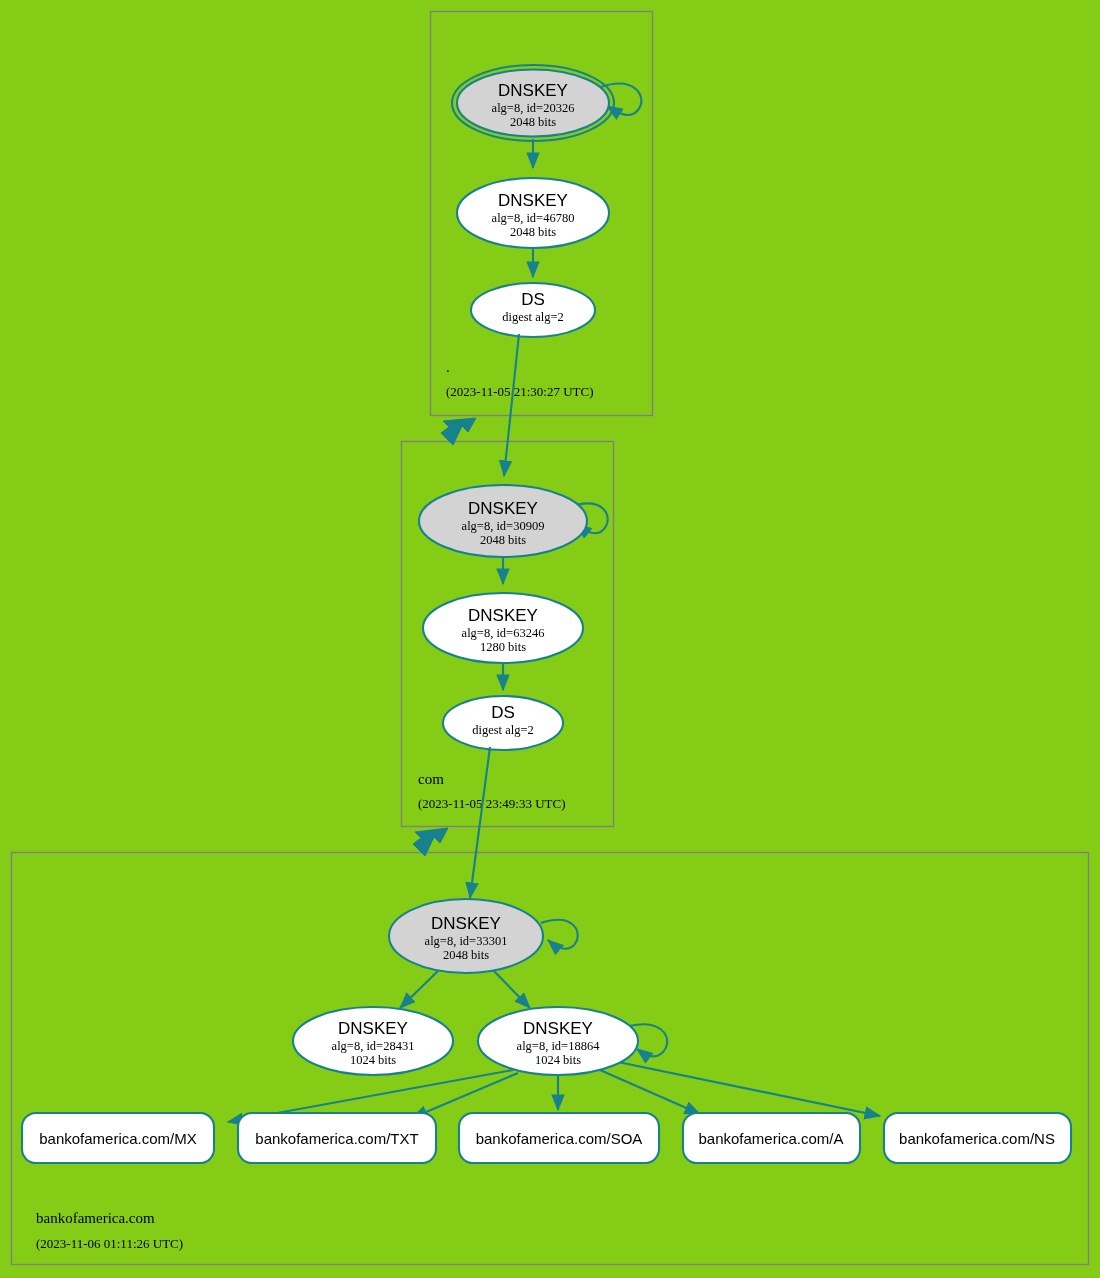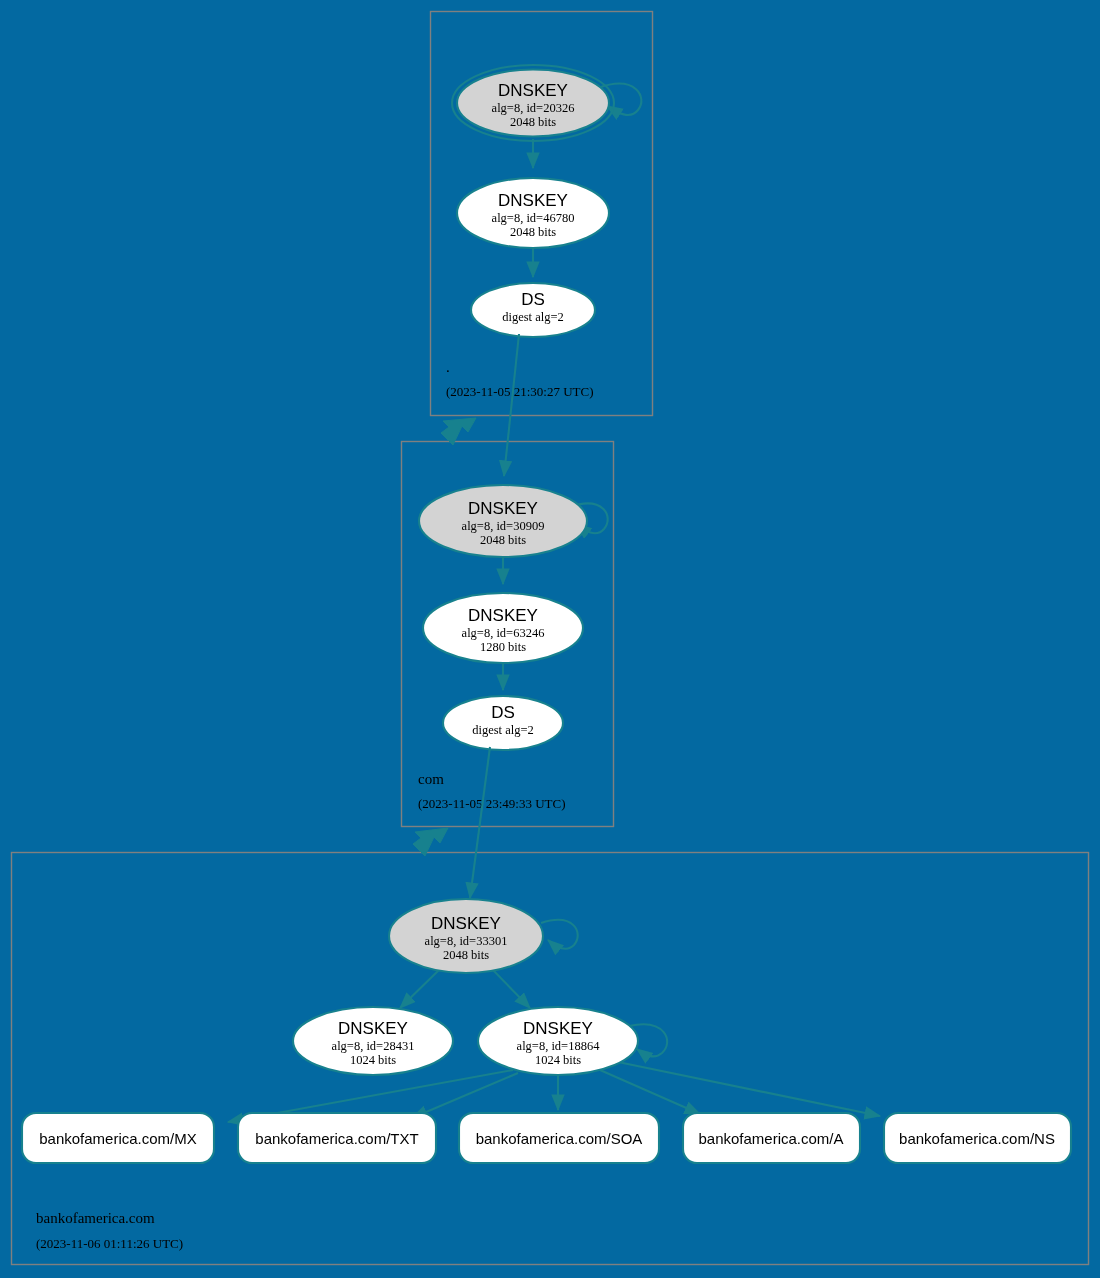--- a/index.html
+++ b/index.html
@@ -4,21 +4,21 @@
 <style>
   html, body {
     margin: 0;
     padding: 0;
     background: #ffffff;
   }
   #canvas {
     position: relative;
     width: 1100px;
     height: 1278px;
-    background: #0369a1;
+    background: #84cc16;
     font-family: "Liberation Sans", sans-serif;
     overflow: hidden;
     text-align: center;
   }
   svg { display: block; }
   .node-title {
     font-family: "Liberation Sans", sans-serif;
     font-size: 17px;
     fill: #000000;
   }

